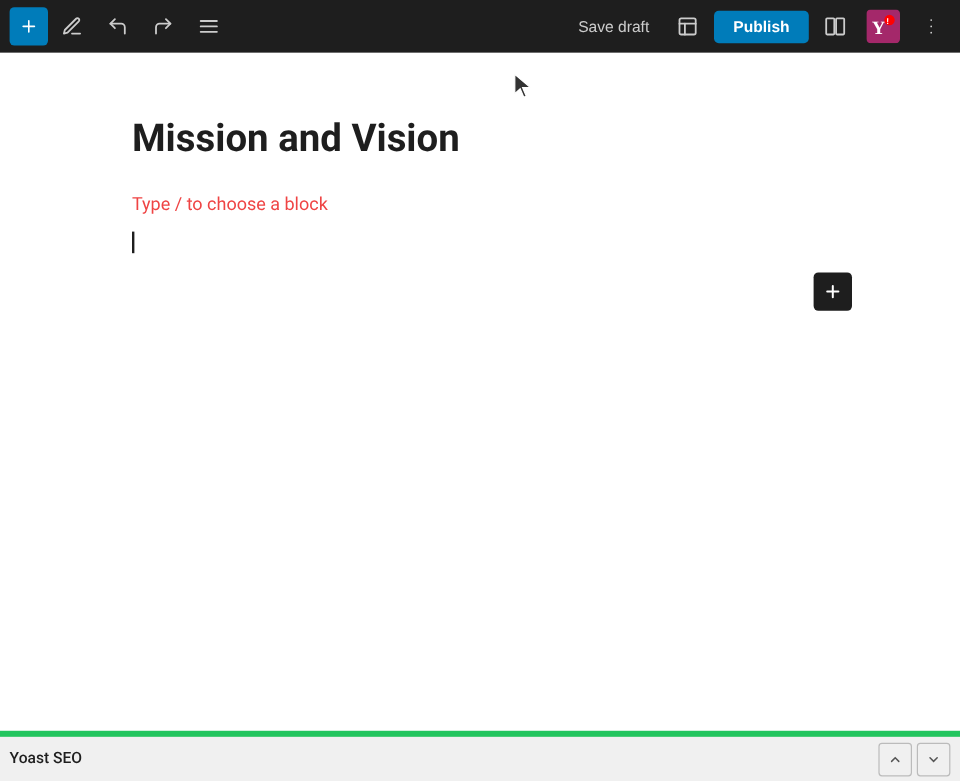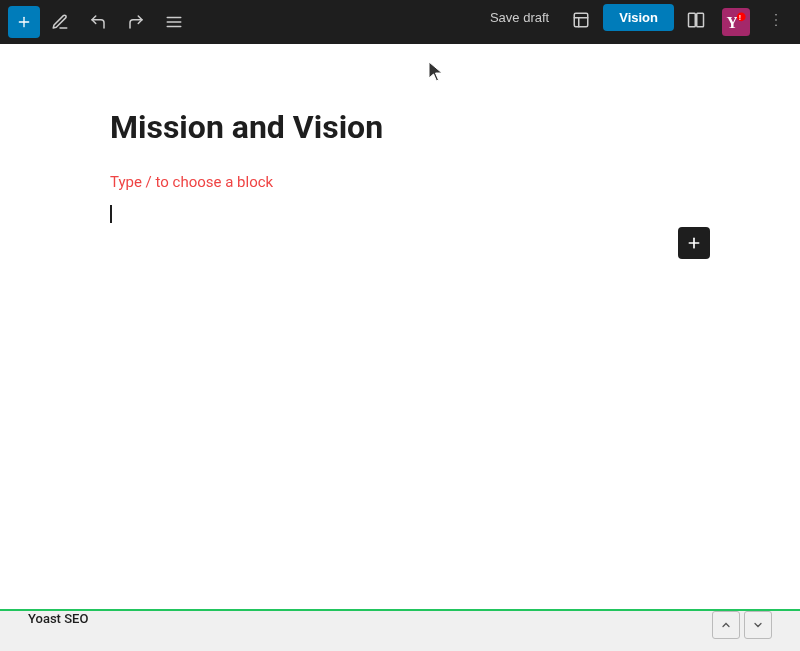--- a/index.html
+++ b/index.html
@@ -29,21 +29,21 @@
 
     .toolbar-left {
       display: flex;
       align-items: center;
       gap: 2px;
       flex: 1;
     }
 
     .toolbar-right {
       display: flex;
-      align-items: flex-start;
+      align-items: center;
       gap: 6px;
     }
 
     .toolbar-btn {
       display: flex;
       align-items: center;
       justify-content: center;
       width: 36px;
       height: 36px;
       border-radius: 4px;
@@ -107,21 +107,21 @@
     #editor {
       width: 100%;
       height: calc(651px - 44px - 42px);
       background: #fff;
       overflow-y: auto;
       position: relative;
     }
 
     #editor-inner {
       max-width: 620px;
-      margin: 12px auto;
+      margin: 0 auto;
       padding: 51px 20px 20px;
       position: relative;
       min-height: 100%;
     }
 
     #page-title {
       font-size: 32px;
       font-weight: 700;
       color: #1e1e1e;
       line-height: 1.3;
@@ -176,24 +176,24 @@
     }
 
     
     #bottom-bar {
       position: absolute;
       bottom: 0;
       left: 0;
       right: 0;
       height: 42px;
       background: #f0f0f0;
-      border-top: 2px solid #22c55e;
-      display: flex;
-      align-items: flex-start;
-      padding: 0 28px;
+      border-top: 5px solid #22c55e;
+      display: flex;
+      align-items: center;
+      padding: 0 8px;
     }
 
     #yoast-seo-label {
       font-size: 13px;
       font-weight: 500;
       color: #1e1e1e;
       flex: 1;
     }
 
     .bottom-bar-btns {
@@ -281,21 +281,21 @@
     <button class="save-draft-btn">Save draft</button>
 
     <button class="toolbar-icon-btn" title="Preview">
       <svg class="icon-svg" style="stroke:#ccc;" viewBox="0 0 24 24">
         <rect x="3" y="3" width="18" height="18" rx="2"></rect>
         <line x1="3" y1="9" x2="21" y2="9"></line>
         <line x1="9" y1="21" x2="9" y2="9"></line>
       </svg>
     </button>
 
-    <button class="publish-btn">Vision</button>
+    <button class="publish-btn">Publish</button>
 
     <button class="toolbar-icon-btn" title="Settings">
       <svg class="icon-svg" style="stroke:#ccc;" viewBox="0 0 24 24">
         <rect x="2" y="3" width="9" height="18" rx="1"></rect>
         <rect x="13" y="3" width="9" height="18" rx="1"></rect>
       </svg>
     </button>
 
     <button class="toolbar-icon-btn" title="Yoast SEO" style="width:36px; height:36px; padding:2px;">
       <svg viewBox="0 0 32 32" width="28" height="28">

